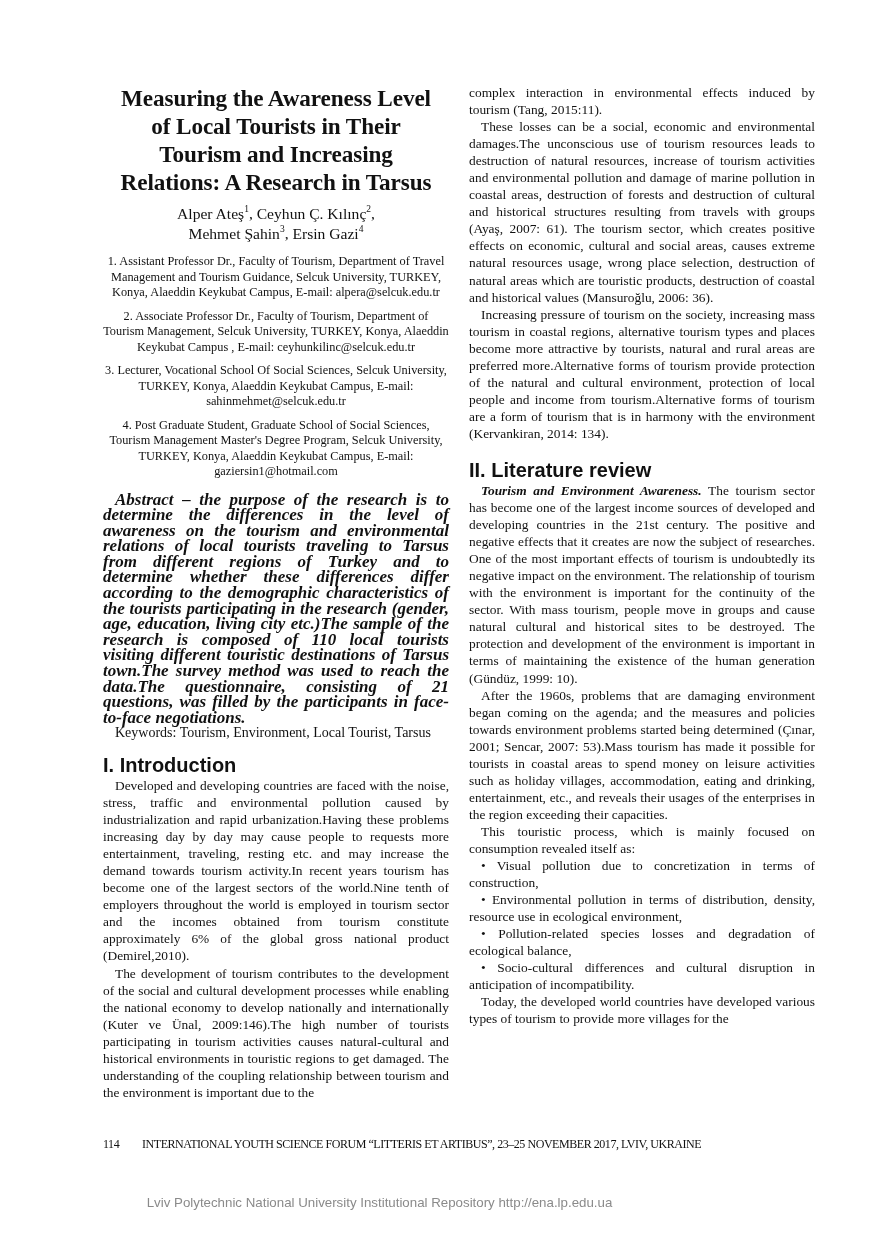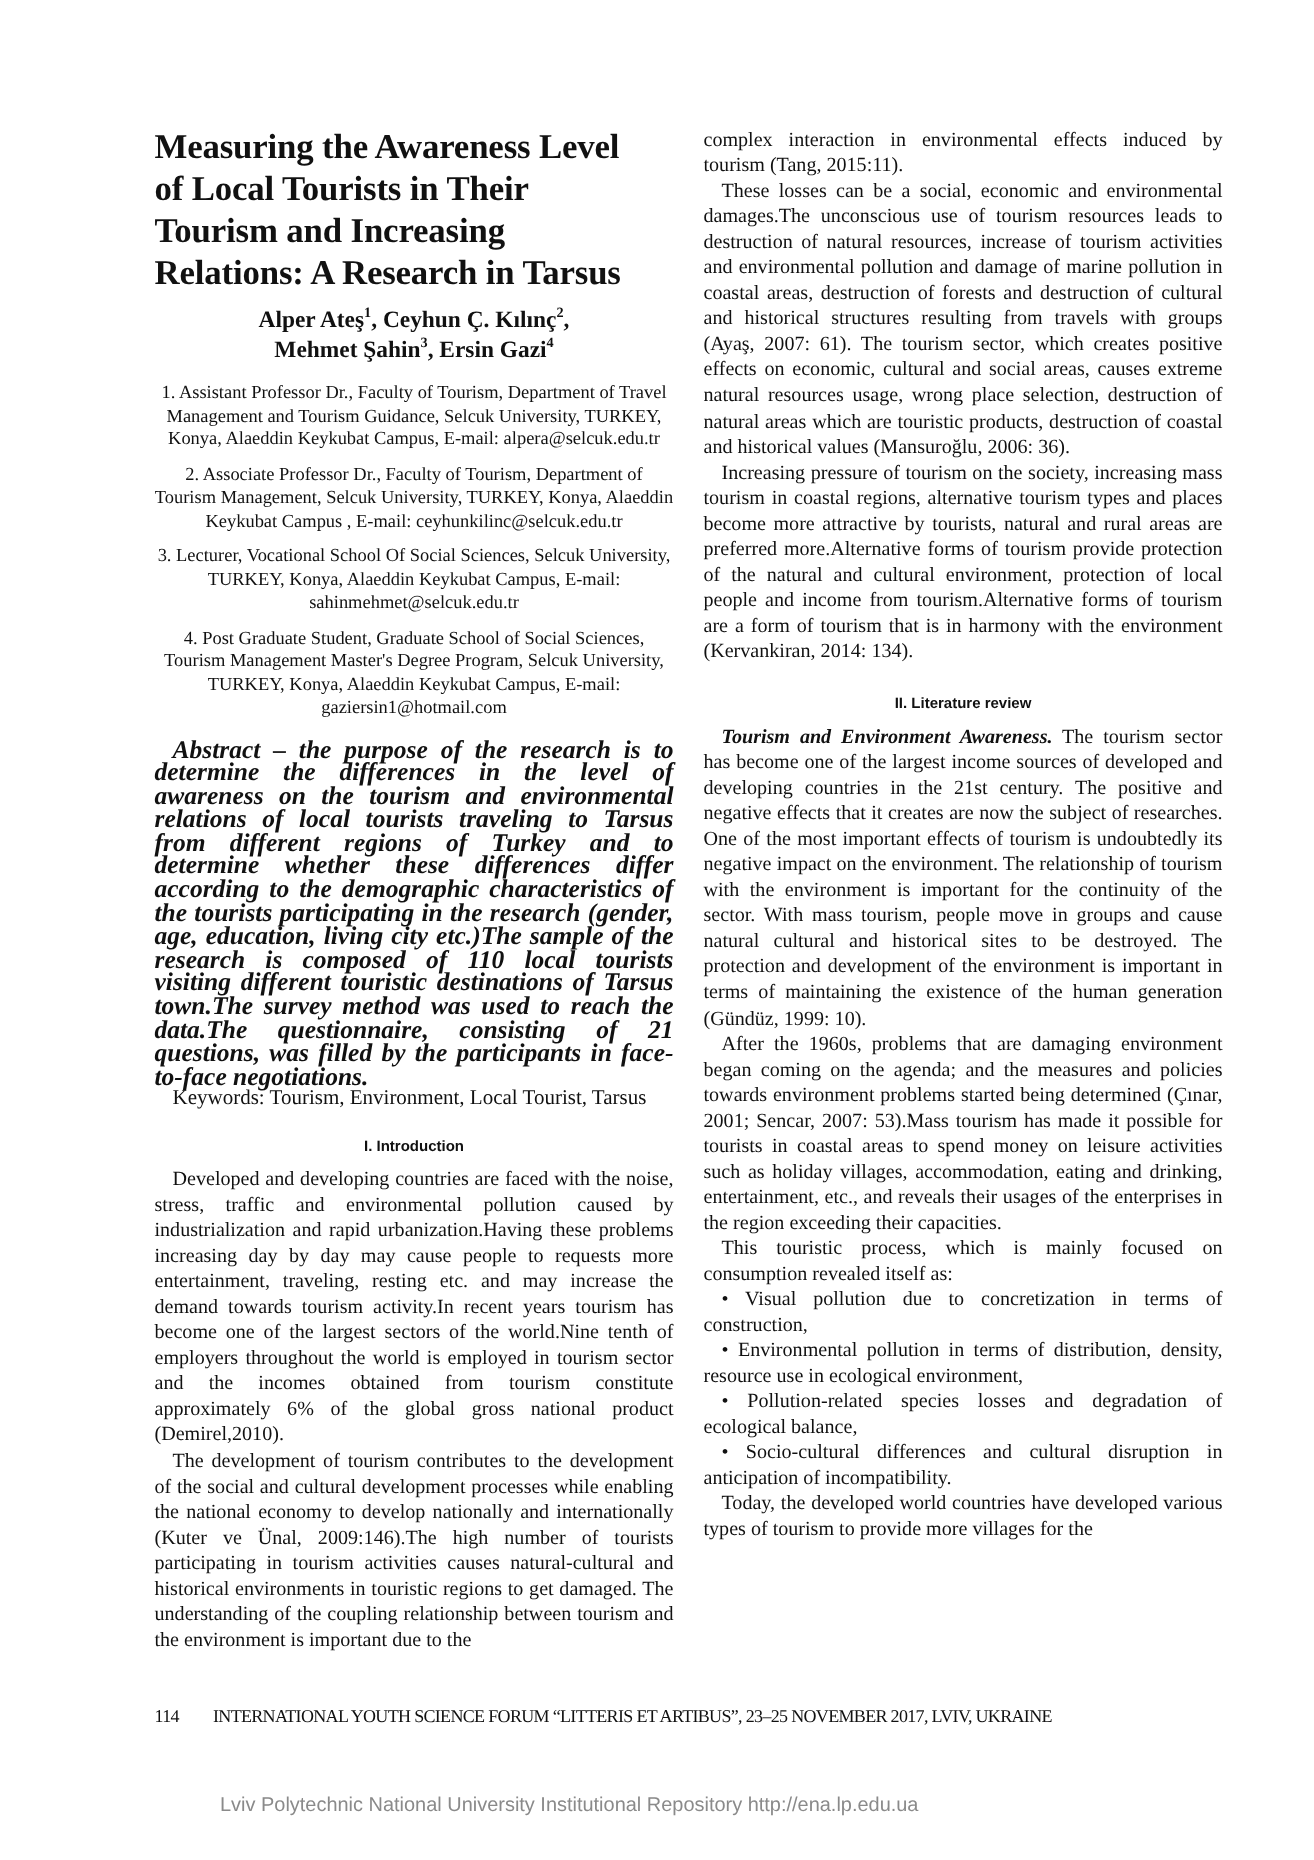--- a/index.html
+++ b/index.html
@@ -1,27 +1,27 @@
 <!DOCTYPE html>
 <html><head>
 <meta charset="utf-8">
 <style>
   html, body { margin: 0; padding: 0; background: #ffffff; }
   body { width: 876px; height: 1240px; position: relative; overflow: hidden;
          font-family: "Liberation Serif", serif; color: #111; }
   .col { position: absolute; top: 84px; width: 346px; font-size: 13.4px; line-height: 17.05px; }
   .col-left { left: 103px; }
   .col-right { left: 469px; }
-  .title { font-weight: bold; font-size: 23.2px; line-height: 28px; margin: 0 0 8px 0; letter-spacing: -0.1px; }
-  .authors { text-align: center; font-size: 15.6px; line-height: 20px; margin: 0 0 10px 0; font-weight: bold; }
+  .title { font-weight: bold; font-size: 23.2px; line-height: 28px; text-align: center; margin: 0 0 8px 0; letter-spacing: -0.1px; }
+  .authors { text-align: center; font-size: 15.6px; line-height: 20px; margin: 0 0 10px 0; }
   .authors sup { font-size: 9.5px; vertical-align: 7px; line-height: 0; }
   .affil { text-align: center; font-size: 12.3px; line-height: 15.5px; margin: 0 0 8px 0; }
   .abstract { font-style: italic; font-weight: bold; text-align: justify; text-indent: 12px; font-size: 17px; line-height: 15.6px; margin: 12px 0 0 0; }
   .keywords { text-indent: 12px; font-size: 14px; line-height: 15.6px; margin: 0 0 14px 0; }
-  .section-heading { font-family: "Liberation Sans", sans-serif; text-align: center; font-size: 10px; line-height: 20px; margin: 6px 0 2px 0; }
+  .section-heading { font-family: "Liberation Sans", sans-serif; font-size: 20px; line-height: 20px; margin: 6px 0 2px 0; }
   p.body { margin: 0; text-align: justify; text-indent: 12px; }
   p.body.cont { text-indent: 0; }
   .lead { font-weight: bold; font-style: italic; }
   .footer { position: absolute; top: 1137px; left: 103px; font-size: 12px; letter-spacing: -0.45px; white-space: nowrap; }
   .footer .pg { display: inline-block; width: 39px; }
   .repo { position: absolute; top: 1195px; left: 0; width: 759px; text-align: center;
           font-family: "Liberation Sans", sans-serif; font-size: 13.3px; color: #8a8a8a; }
 </style>
 </head>
 <body>

